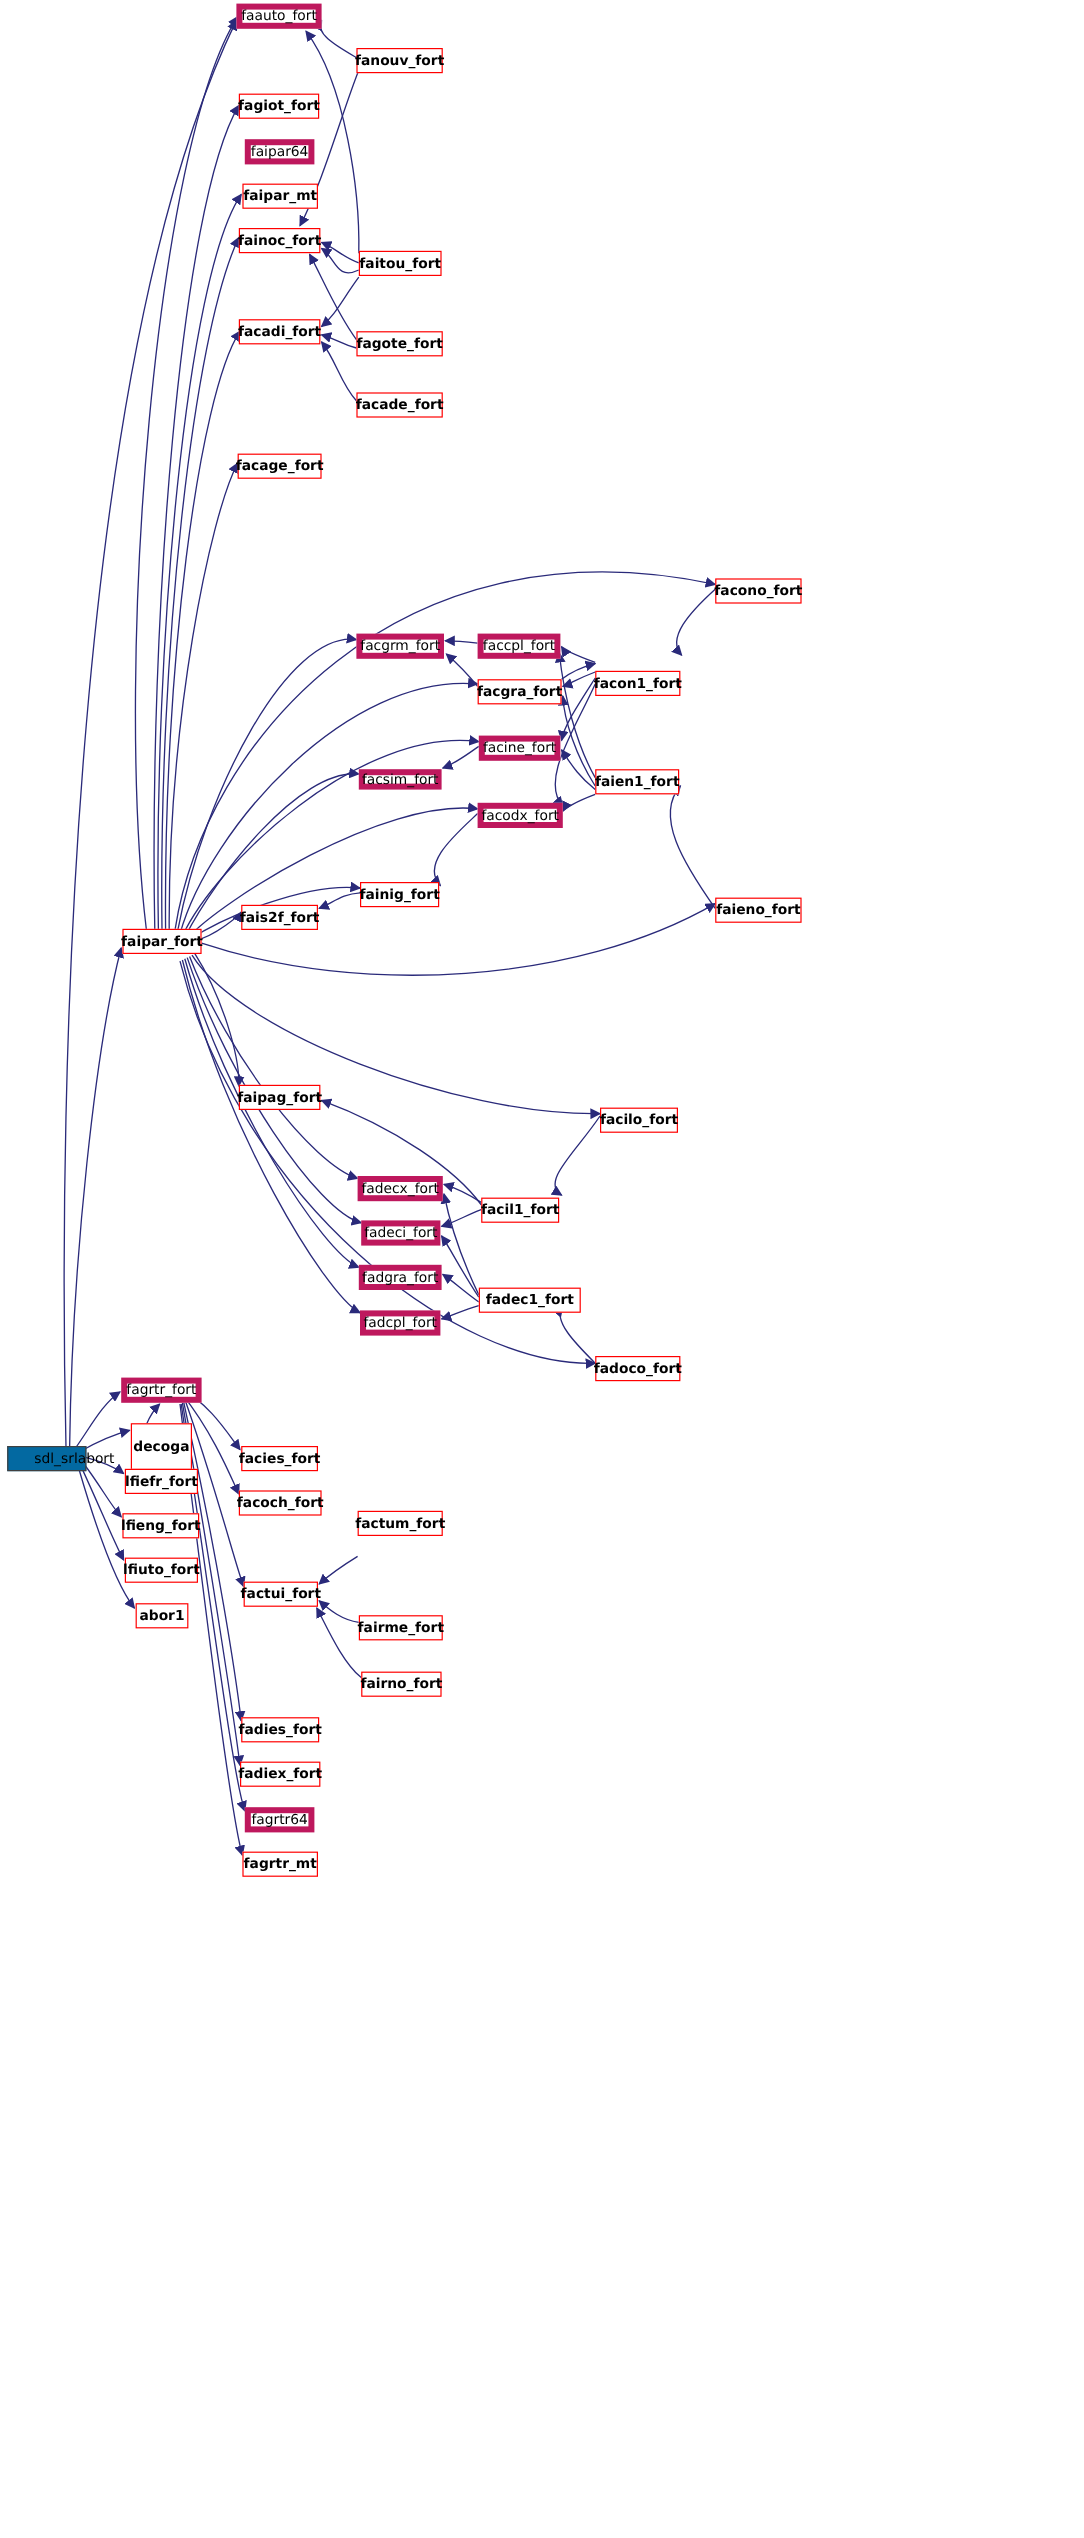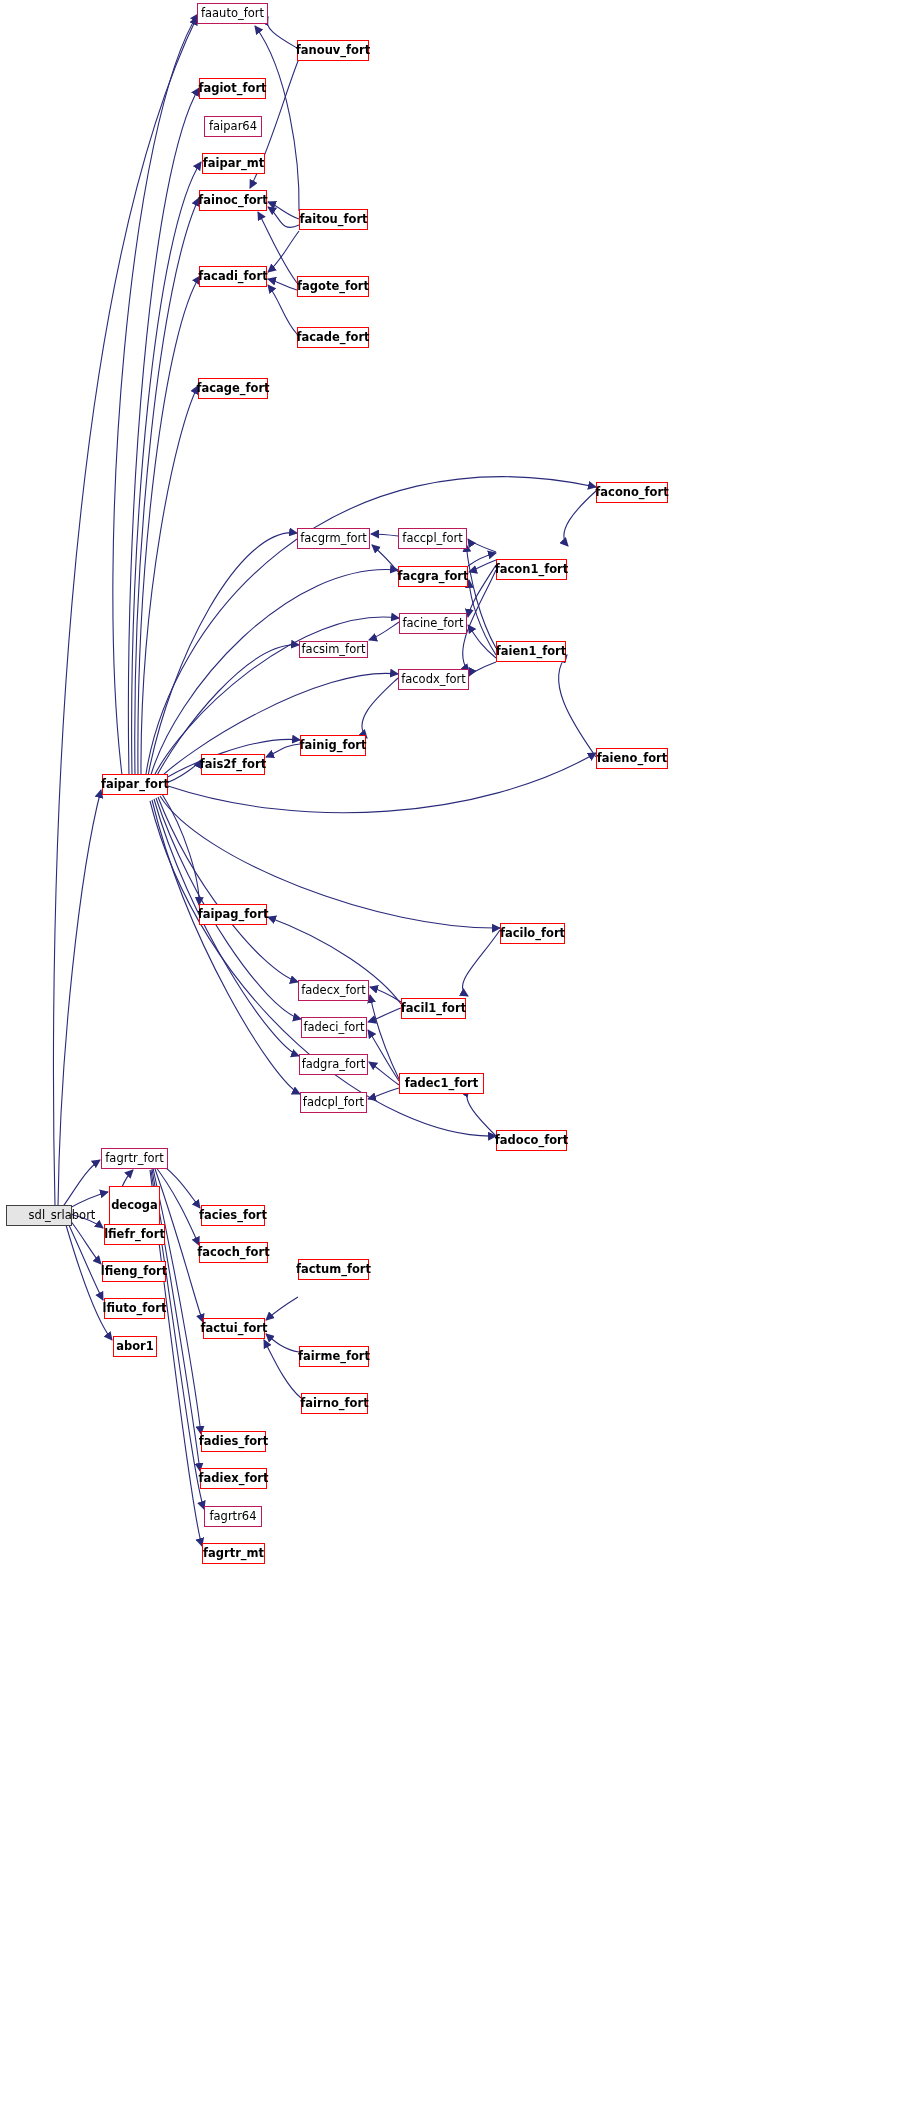--- a/index.html
+++ b/index.html
@@ -3,22 +3,22 @@
 <meta charset="utf-8">
 <style>
   html,body{margin:0;padding:0;background:#ffffff;}
   body{font-family:"DejaVu Sans", sans-serif;}
   #canvas{position:relative;width:903px;height:2115px;background:#ffffff;overflow:hidden;}
   #edges{position:absolute;left:0;top:0;width:903px;height:2115px;}
   .node{position:absolute;box-sizing:border-box;background:#ffffff;
         display:flex;align-items:center;justify-content:center;
         font-size:11.5px;color:#000000;white-space:nowrap;line-height:1;}
   .node.red{border:1px solid #ff0000;font-weight:bold;}
-  .node.black{border:1px solid #be185d;}
-  .node.grey{border:1px solid #404040;background:#e5e5e5;padding-left:46px;}
+  .node.black{border:5px solid #be185d;}
+  .node.grey{border:1px solid #404040;background:#0369a1;padding-left:46px;}
 </style>
 </head>
 <body>
 
 <div id="canvas">
   <svg id="edges" viewBox="0 0 903 2115" xmlns="http://www.w3.org/2000/svg">
     <defs>
       <marker id="ah" markerWidth="9" markerHeight="9" refX="8" refY="4.5" orient="auto" markerUnits="userSpaceOnUse">
         <path d="M0,0 L9,4.5 L0,9 Z" fill="#2a2a7a"></path>
       </marker>

